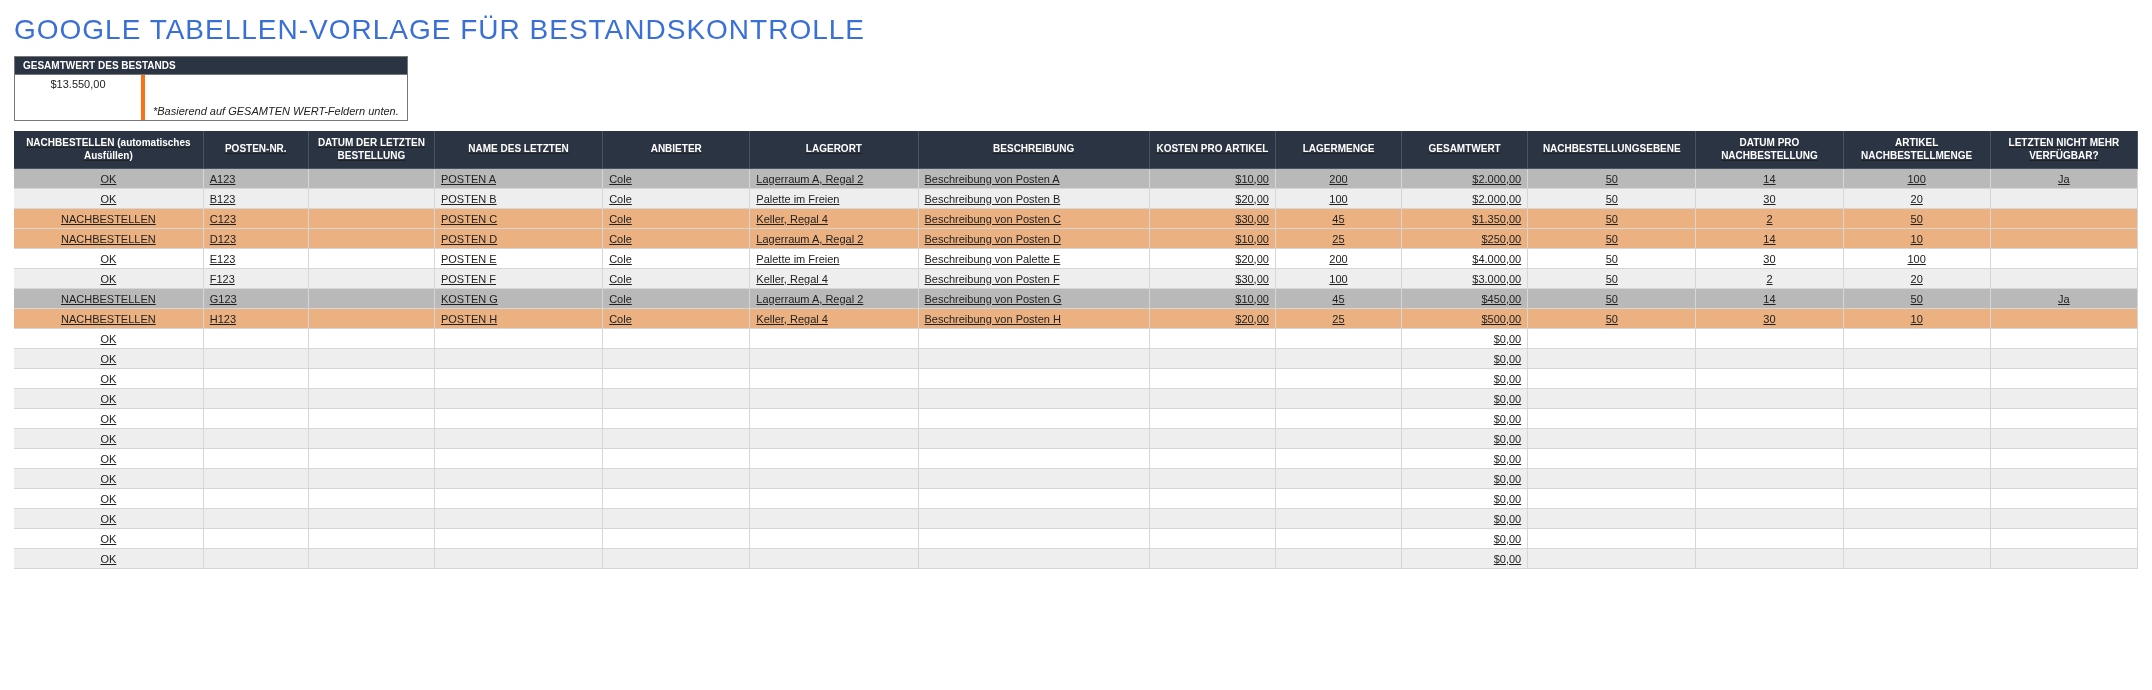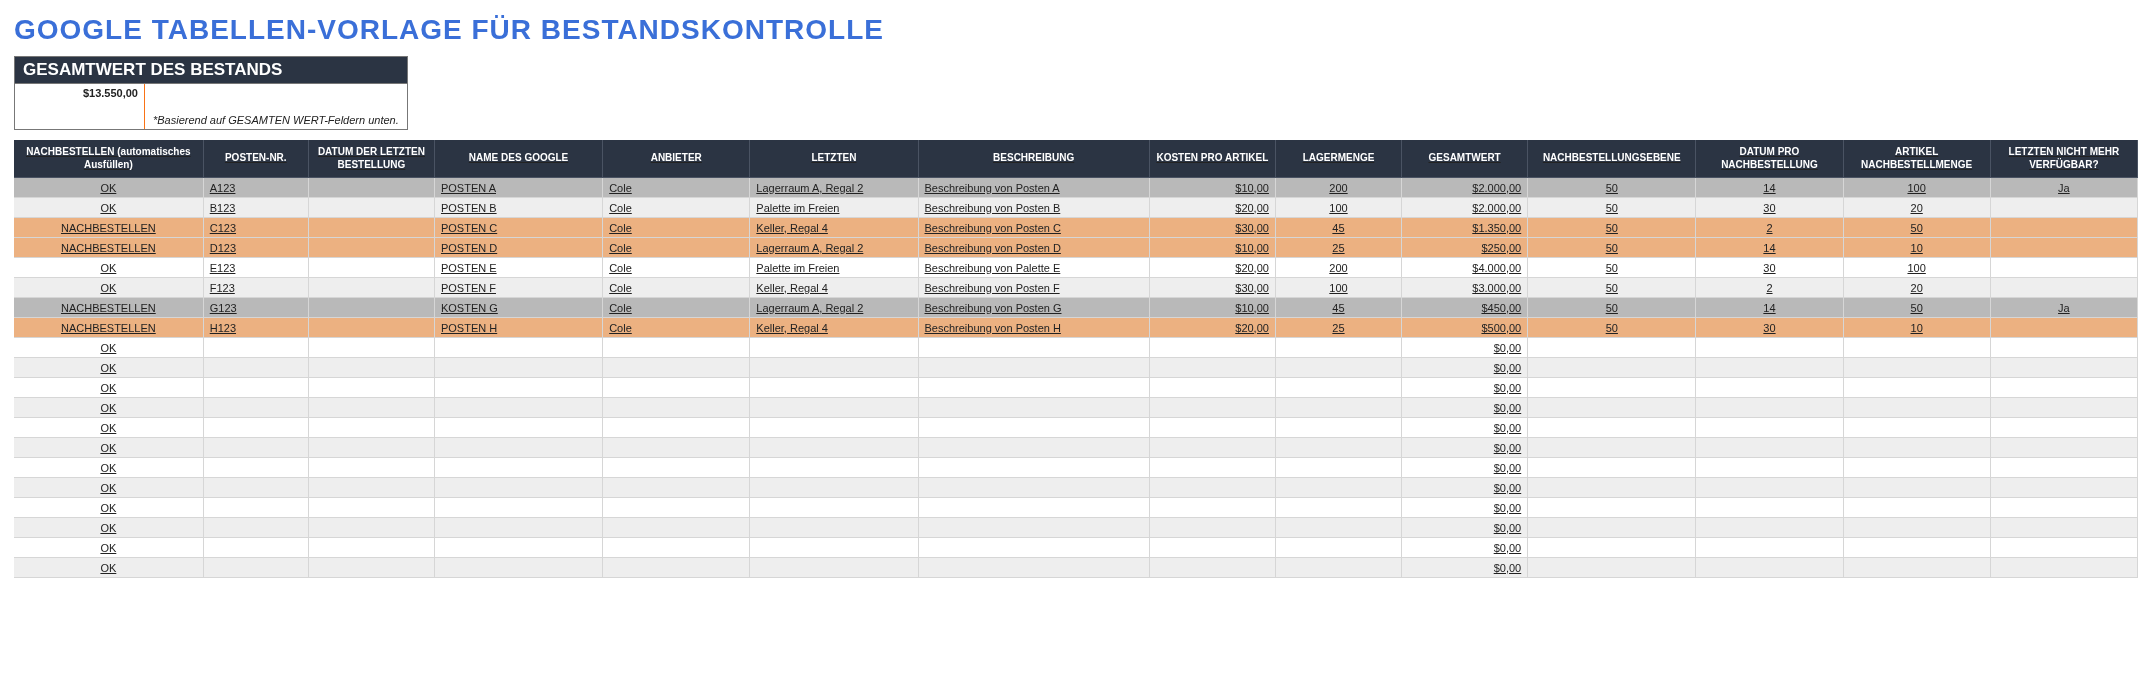--- a/index.html
+++ b/index.html
@@ -6,48 +6,48 @@
   body {
     margin: 0;
     padding: 10px 14px;
     font-family: Arial, Helvetica, sans-serif;
     font-size: 12px;
     color: #222;
     background: #fff;
   }
   h1.title {
     font-family: "Arial Black", Arial, sans-serif;
-    font-weight: 700;
+    font-weight: 400;
     letter-spacing: 1px;
     color: #3a6fd8;
     font-size: 28px;
     margin: 4px 0 10px 0;
   }
   .summary-box {
     display: inline-block;
     border: 1px solid #777;
     margin-bottom: 10px;
   }
   .summary-top {
     background: #2b3443;
     color: #fff;
     font-weight: bold;
-    font-size: 17px;
+    font-size: 10px;
     padding: 3px 8px;
     border-bottom: 1px solid #777;
   }
   .summary-bottom {
     display: flex;
     font-size: 11px;
   }
   .summary-val {
-    font-weight: bold;
-    text-align: right;
+    font-weight: normal;
+    text-align: center;
     padding: 3px 6px;
-    border-right: 1px solid #f97316;
+    border-right: 4px solid #f97316;
     min-width: 130px;
   }
   .summary-note {
     font-style: italic;
     padding: 3px 8px;
     min-width: 260px;
     margin-top: 27px;
   }
   table.inv {
     border-collapse: collapse;
@@ -129,23 +129,23 @@
     <col class="c10">
       <col class="c11">
       <col class="c12">
       <col class="c13">
   </colgroup>
   <thead>
     <tr id="header-row">
         <th>NACHBESTELLEN (automatisches Ausfüllen)</th>
         <th>POSTEN-NR.</th>
         <th>DATUM DER LETZTEN BESTELLUNG</th>
-        <th>NAME DES GOOGLE</th>
+        <th>NAME DES LETZTEN</th>
         <th>ANBIETER</th>
-        <th>LETZTEN</th>
+        <th>LAGERORT</th>
         <th>BESCHREIBUNG</th>
         <th>KOSTEN PRO ARTIKEL</th>
         <th>LAGERMENGE</th>
         <th>GESAMTWERT</th>
         <th>NACHBESTELLUNGSEBENE</th>
         <th>DATUM PRO NACHBESTELLUNG</th>
         <th>ARTIKEL NACHBESTELLMENGE</th>
         <th>LETZTEN NICHT MEHR VERFÜGBAR?</th>
       </tr>
   </thead>

